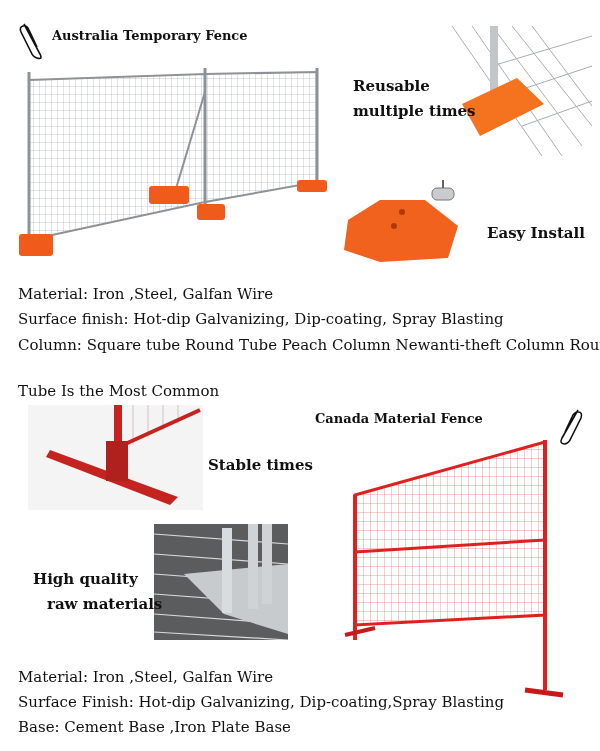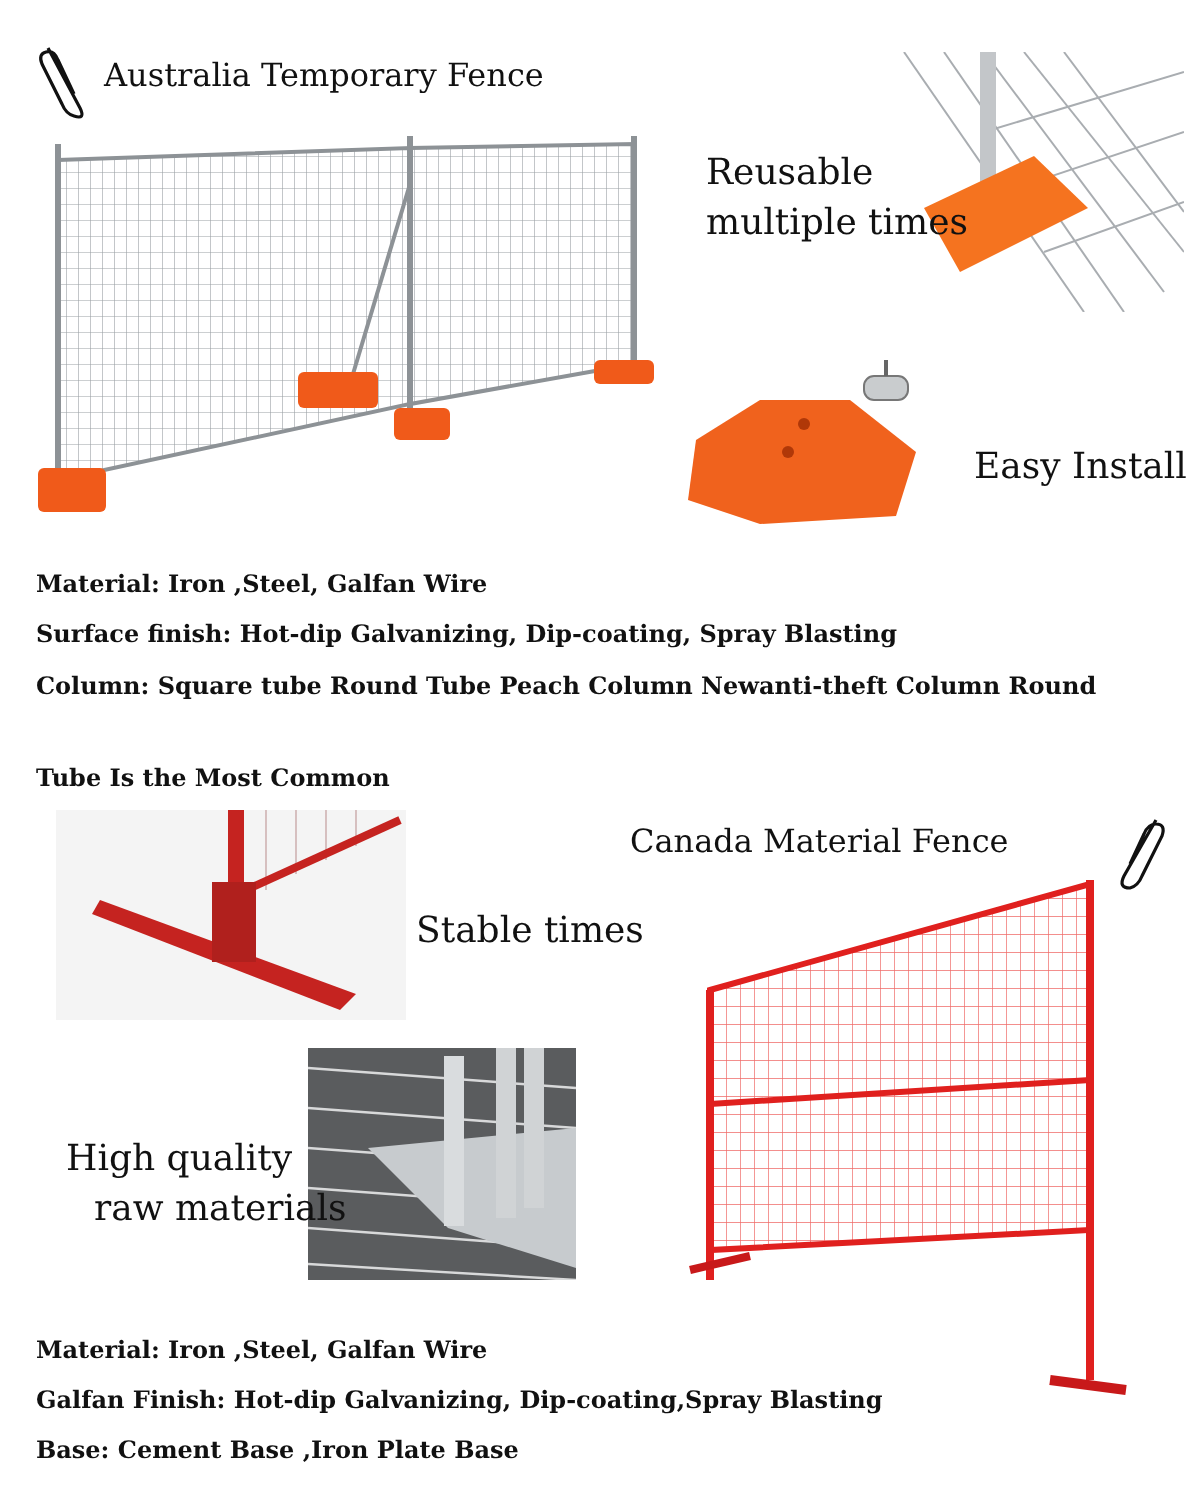--- a/index.html
+++ b/index.html
@@ -1,20 +1,20 @@
 <!DOCTYPE html>
 <html><head>
 <meta charset="utf-8">
 <style>
   html,body{margin:0;padding:0;background:#fff;}
   body{width:600px;height:751px;position:relative;overflow:hidden;font-family:"DejaVu Serif","Liberation Serif",serif;color:#111;}
   .abs{position:absolute;}
-  .title{font-weight:normal;font-size:16px;white-space:nowrap;}
-  .spec{font-weight:bold;font-size:12px;white-space:nowrap;left:18px;}
-  .cap{font-weight:normal;font-size:18px;white-space:nowrap;line-height:25px;}
+  .title{font-weight:bold;font-size:13px;white-space:nowrap;}
+  .spec{font-weight:normal;font-size:15px;white-space:nowrap;left:18px;}
+  .cap{font-weight:bold;font-size:15px;white-space:nowrap;line-height:25px;}
 </style>
 </head>
 <body>
 
 <svg class="abs" style="left:18px;top:20px" width="30" height="40" viewBox="0 0 30 40">
   <path d="M6 4 L22 34 Q25 40 19 38 Q15 37 13 32 L3 12 Q1 7 5 6 Q9 5 11 10 L19 27" fill="none" stroke="#111" stroke-width="1.6"></path>
 </svg>
 <div class="abs title" style="left:52px;top:28px">Australia Temporary Fence</div>
 
 <svg class="abs" style="left:15px;top:62px" width="330" height="205" viewBox="0 0 330 205">
@@ -116,14 +116,14 @@
   </defs>
   <polygon points="20,55 210,2 210,175 20,185" fill="url(#redmesh)" stroke="#e0201e" stroke-width="3"></polygon>
   <line x1="20" y1="112" x2="210" y2="100" stroke="#e0201e" stroke-width="3"></line>
   <line x1="20" y1="55" x2="20" y2="200" stroke="#e0201e" stroke-width="4"></line>
   <line x1="210" y1="0" x2="210" y2="250" stroke="#e0201e" stroke-width="4"></line>
   <line x1="190" y1="250" x2="228" y2="255" stroke="#c8191a" stroke-width="5"></line>
   <line x1="10" y1="195" x2="40" y2="188" stroke="#c8191a" stroke-width="4"></line>
 </svg>
 
 <div class="abs spec" style="top:668px">Material: Iron ,Steel, Galfan Wire</div>
-<div class="abs spec" style="top:693px">Galfan Finish: Hot-dip Galvanizing, Dip-coating,Spray Blasting</div>
+<div class="abs spec" style="top:693px">Surface Finish: Hot-dip Galvanizing, Dip-coating,Spray Blasting</div>
 <div class="abs spec" style="top:718px">Base: Cement Base ,Iron Plate Base</div>
 
 </body></html>

